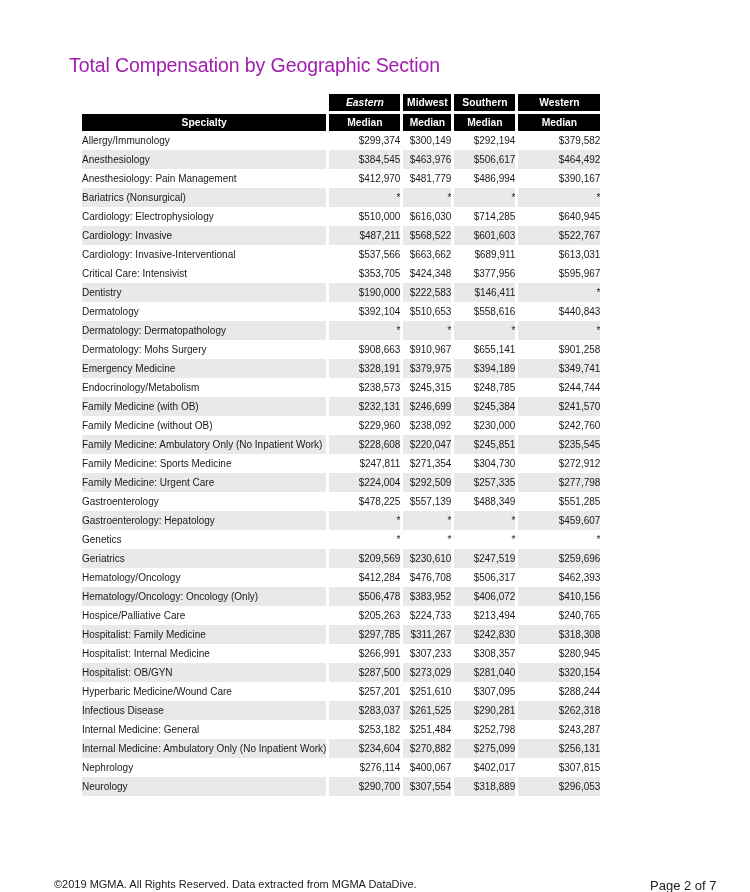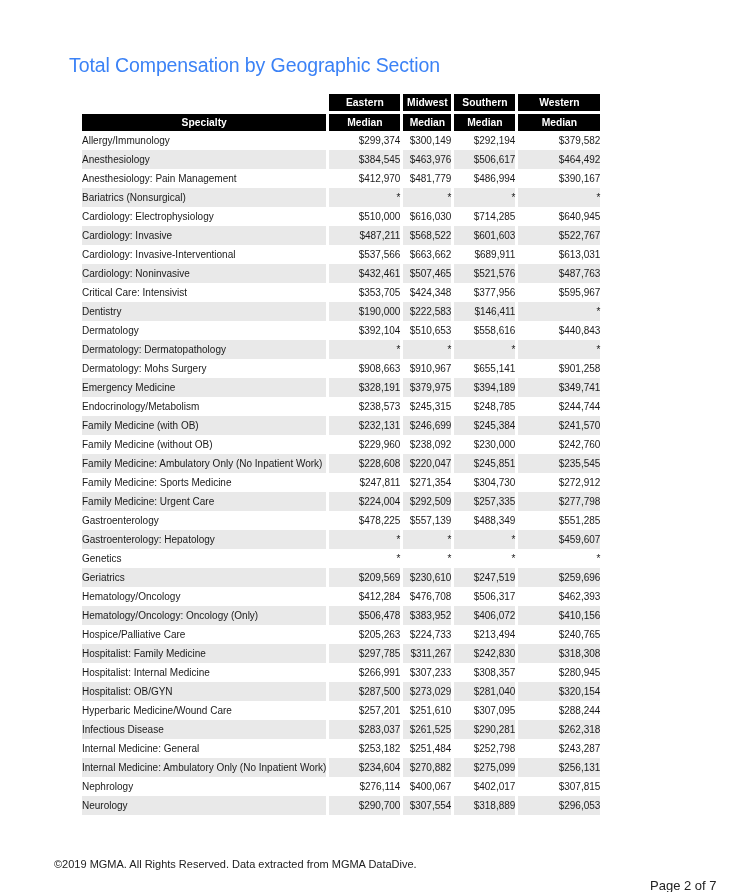--- a/index.html
+++ b/index.html
@@ -2,48 +2,48 @@
 <html><head>
   <meta charset="utf-8">
   <style>
     html, body { margin: 0; padding: 0; background: #ffffff; }
     body {
       width: 750px; height: 892px; position: relative; overflow: hidden;
       font-family: "Liberation Sans", sans-serif; color: #111;
     }
     .title {
       position: absolute; left: 69px; top: 54px;
-      font-size: 19.5px; color: #3b82f6; letter-spacing: -0.1px;
+      font-size: 19.5px; color: #a21caf; letter-spacing: -0.1px;
     }
     table.comp {
       position: absolute; left: 82px; top: 94px;
       border-collapse: separate; border-spacing: 3px 0;
       margin-left: -3px;
     }
     table.comp th, table.comp td { padding: 0; white-space: nowrap; }
     .hdr {
       background: #000; color: #fff; font-weight: bold; font-size: 10.3px;
       text-align: center; height: 17px; line-height: 17px;
     }
     tr.hrow1 th.blank { background: transparent; }
     tr.hrow1 th { border-bottom: 3px solid #fff; }
     .c-spec { width: 238px; }
-    .c-east { width: 71px; }
+    .c-east { width: 71px; font-style: italic; }
     .c-mid { width: 48px; }
     .c-south { width: 61px; }
     .c-west { width: 82px; }
     td {
       font-size: 10px; height: 19px; line-height: 19px; color: #1a1a1a;
     }
     td.spec { text-align: left; padding-left: 1px; margin-top: 8px; }
     td.val { text-align: right; padding-right: 3px; }
     tr.stripe td { background: #e9e9e9; }
     tr.body-row td { border-top: 0; }
     .footer-left {
-      position: absolute; left: 54px; top: 858px; font-size: 11px; color: #222;
+      position: absolute; left: 54px; top: 878px; font-size: 11px; color: #222;
     }
     .footer-right {
       position: absolute; left: 650px; top: 878px; font-size: 13px; color: #222;
     }
   </style>
 </head>
 <body>
 
 <div class="title">Total Compensation by Geographic Section</div>
 
@@ -107,27 +107,20 @@
         <td class="val">$601,603</td>
         <td class="val">$522,767</td>
       </tr>
       <tr class="body-row">
         <td class="spec">Cardiology: Invasive-Interventional</td>
         <td class="val">$537,566</td>
         <td class="val">$663,662</td>
         <td class="val">$689,911</td>
         <td class="val">$613,031</td>
       </tr>
-      <tr class="body-row stripe">
-        <td class="spec">Cardiology: Noninvasive</td>
-        <td class="val">$432,461</td>
-        <td class="val">$507,465</td>
-        <td class="val">$521,576</td>
-        <td class="val">$487,763</td>
-      </tr>
       <tr class="body-row">
         <td class="spec">Critical Care: Intensivist</td>
         <td class="val">$353,705</td>
         <td class="val">$424,348</td>
         <td class="val">$377,956</td>
         <td class="val">$595,967</td>
       </tr>
       <tr class="body-row stripe">
         <td class="spec">Dentistry</td>
         <td class="val">$190,000</td>

